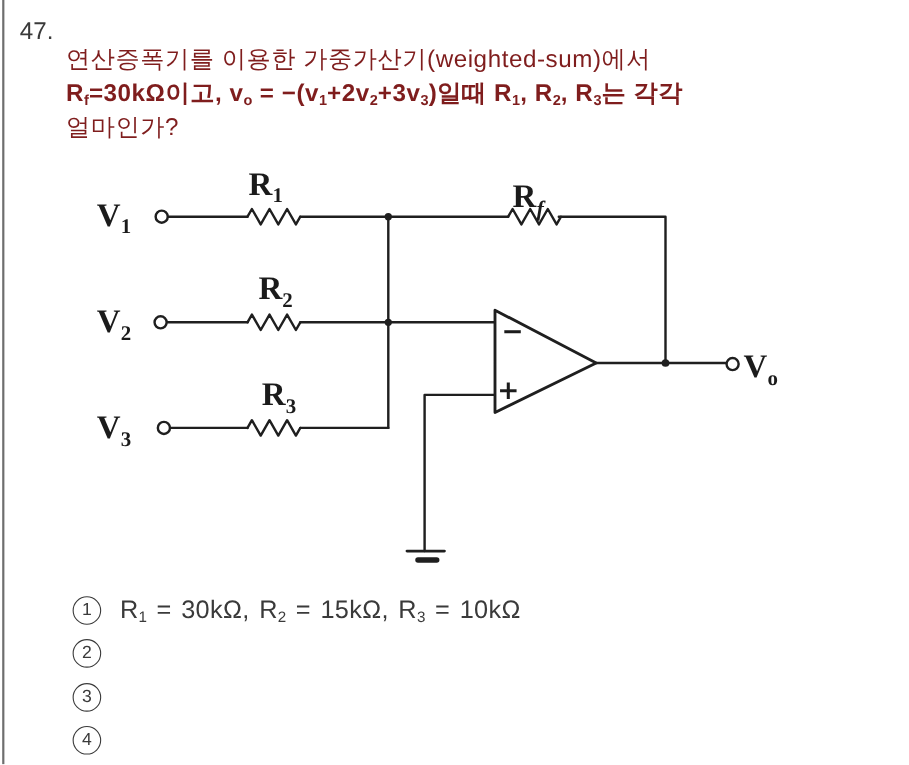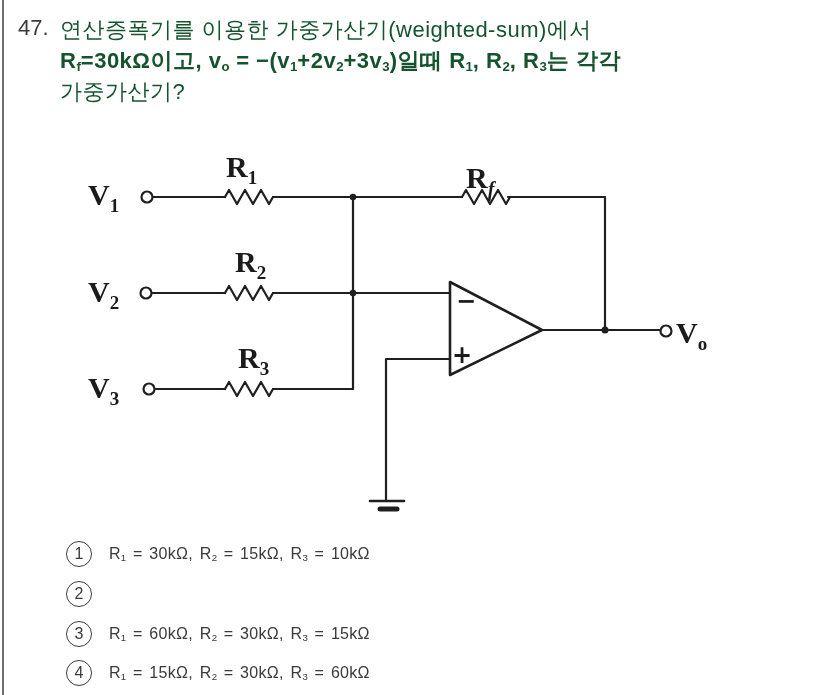--- a/index.html
+++ b/index.html
@@ -17,21 +17,21 @@
     width:2px; height:695px;
     background:#6e6e6e;
   }
   .qnum {
     position:absolute; left:18px; top:15px;
     font-size:22px; color:#3a3a3a;
   }
   .qline {
     position:absolute; left:60px;
     font-size:22px; letter-spacing:0.5px;
-    color:#14532d; white-space:nowrap;
+    color:#7f1d1d; white-space:nowrap;margin-top:24px;
   }
   .qline-1 { top:15px; }
   .qline-2 { top:46px;font-weight:bold; }
   .qline-3 { top:77px; }
   .qline sub, .choice-text sub {
     font-size:0.6em;
     vertical-align:baseline;
     position:relative; top:0.22em;
     letter-spacing:0;
   }
@@ -55,34 +55,34 @@
   .choice-2 { top:581px; }
   .choice-3 { top:621px; }
   .choice-4 { top:660px; }
   .choice-marker {
     display:inline-flex; align-items:center; justify-content:center;
     width:26px; height:26px;
     border:1.6px solid #3a3a3a; border-radius:50%;
     font-size:16px; color:#3a3a3a; flex:0 0 auto;
   }
   .choice-text {
-    font-size:16px; color:#3a3a3a;
+    font-size:23px; color:#3a3a3a;
     letter-spacing:0.3px; word-spacing:2px;
   }
 </style>
 </head>
 <body>
 
 <div class="page">
   <div class="left-border"></div>
 
   <span class="qnum">47.</span>
   <div class="qline qline-1">연산증폭기를 이용한 가중가산기(weighted-sum)에서</div>
   <div class="qline qline-2">R<sub>f</sub>=30kΩ이고, v<sub>o</sub> = −(v<sub>1</sub>+2v<sub>2</sub>+3v<sub>3</sub>)일때 R<sub>1</sub>, R<sub>2</sub>, R<sub>3</sub>는 각각</div>
-  <div class="qline qline-3">가중가산기?</div>
+  <div class="qline qline-3">얼마인가?</div>
 
   <svg class="circuit-svg" width="826" height="400" viewBox="0 130 826 400">
     <g stroke="#1f1f1f" stroke-width="2.2" fill="none" stroke-linecap="round" stroke-linejoin="round">
 
       <path d="M153 197 H225"></path>
       <path d="M225 197 l4 -7 l8 14 l8 -14 l8 14 l8 -14 l8 14 l4 -7"></path>
       <path d="M273 197 H462"></path>
       <path d="M462 197 l4 -7 l8 14 l8 -14 l8 14 l8 -14 l8 14 l4 -7"></path>
       <path d="M508 197 H605 V330"></path>
       <path d="M353 197 V389"></path>
@@ -127,19 +127,17 @@
 
   <div class="choice choice-1">
     <span class="choice-marker">1</span>
     <span class="choice-text">R<sub>1</sub> = 30kΩ,  R<sub>2</sub> = 15kΩ,  R<sub>3</sub> = 10kΩ</span>
   </div>
   <div class="choice choice-2">
     <span class="choice-marker">2</span>
   </div>
   <div class="choice choice-3">
     <span class="choice-marker">3</span>
-    <span class="choice-text">R<sub>1</sub> = 60kΩ,  R<sub>2</sub> = 30kΩ,  R<sub>3</sub> = 15kΩ</span>
   </div>
   <div class="choice choice-4">
     <span class="choice-marker">4</span>
-    <span class="choice-text">R<sub>1</sub> = 15kΩ,  R<sub>2</sub> = 30kΩ,  R<sub>3</sub> = 60kΩ</span>
   </div>
 </div>
 
 </body></html>

